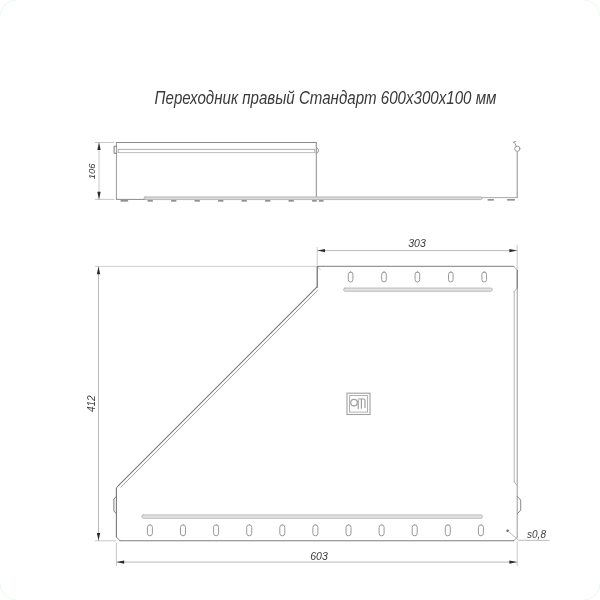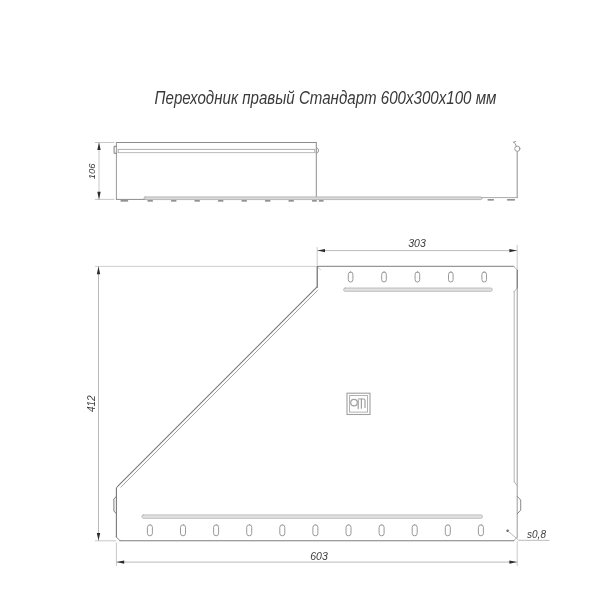--- a/index.html
+++ b/index.html
@@ -1,16 +1,16 @@
 <!DOCTYPE html>
 <html><head>
 <meta charset="utf-8">
 <style>
   html,body{margin:0;padding:0;background:#ffffff;}
-  .page{position:relative;width:600px;height:600px;background:#86efac;overflow:hidden;}
+  .page{position:relative;width:600px;height:600px;background:#86efac;overflow:hidden;border-radius:17px;}
   svg{display:block;}
   text{font-family:"Liberation Sans",sans-serif;font-style:italic;fill:#3a3a3a;}
 </style>
 </head>
 <body>
 <div class="page">
 <svg width="600" height="600" viewBox="0 0 600 600">
   <rect x="0" y="0" width="600" height="600" fill="#ffffff"></rect>
 
   <text x="325.5" y="104.2" font-size="19" text-anchor="middle" transform="translate(325.5 0) scale(0.795 1) translate(-325.5 0)">Переходник правый Стандарт 600х300х100 мм</text>

